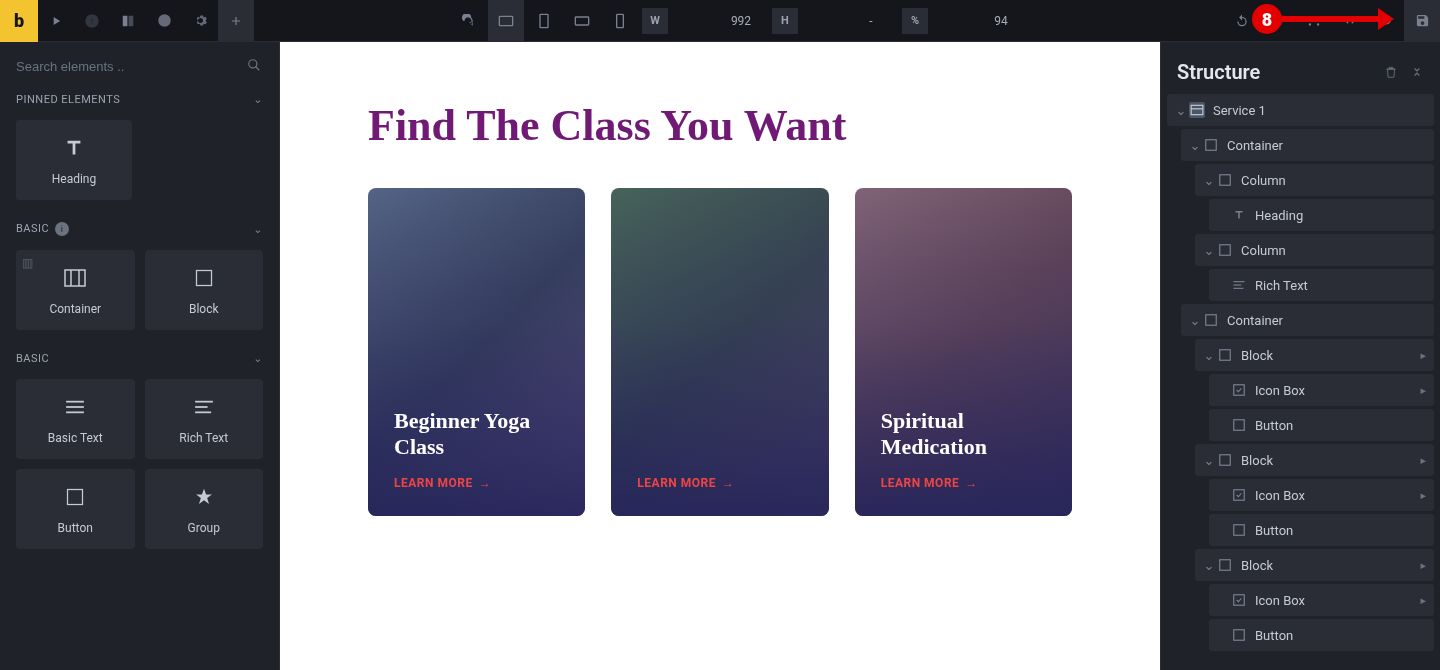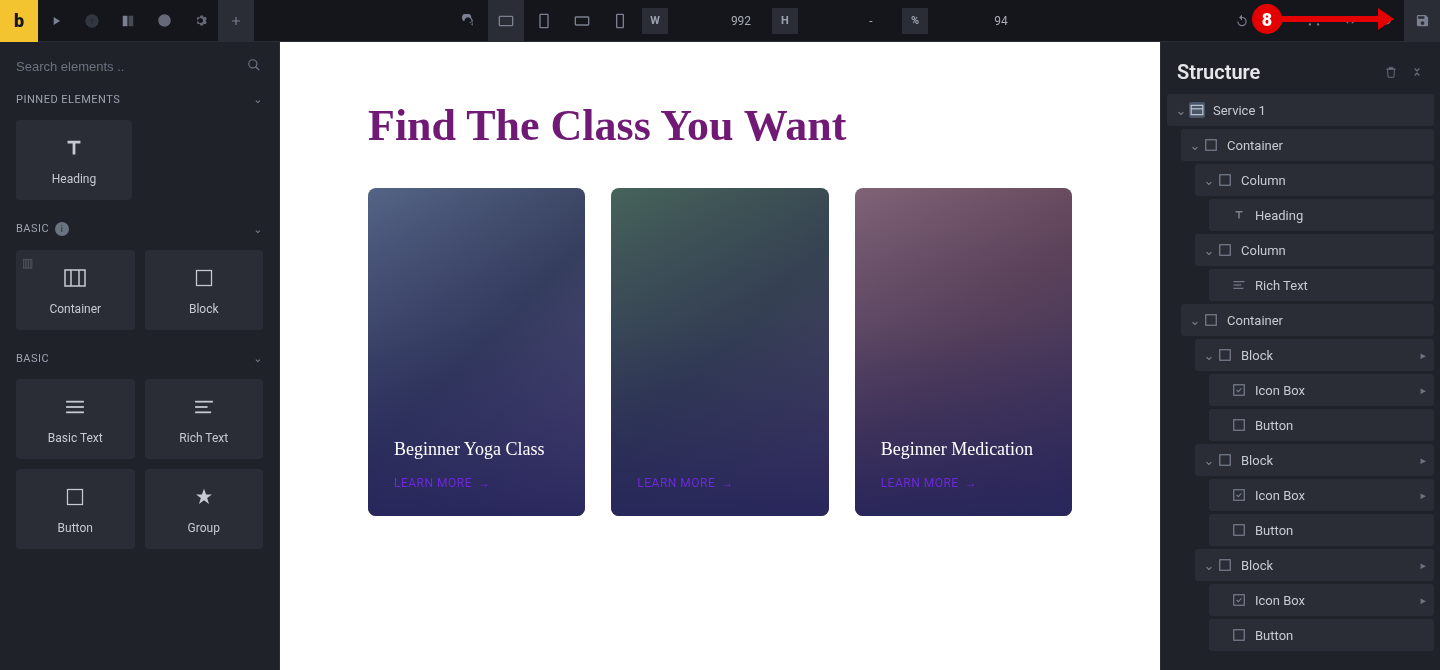--- a/index.html
+++ b/index.html
@@ -35,22 +35,22 @@
 
 .canvas-wrap { flex: 1; background: #fff; overflow: hidden; }
 .canvas { padding: 60px 88px 40px; }
 .hero-row { display: flex; gap: 50px; align-items: flex-start; margin-bottom: 38px; }
 .hero-title { font-family: Georgia, "Times New Roman", serif; font-size: 44px; font-weight: 700; color: #701a75; line-height: 1.1; flex: 1; }
 .hero-text { flex: 1; font-size: 14px; color: #4b5563; line-height: 1.6; font-family: Georgia, serif; }
 .card-row { display: flex; gap: 26px; }
 .card { flex: 1; height: 328px; border-radius: 8px; position: relative; overflow: hidden; display: flex; flex-direction: column; justify-content: flex-end; padding: 26px; }
 .card-bg { position: absolute; inset: 0; }
 .card-overlay { position: absolute; inset: 0; background: linear-gradient(to top, rgba(37,36,90,0.92) 0%, rgba(37,36,90,0.3) 60%, rgba(37,36,90,0.1) 100%); }
-.card-title { position: relative; font-family: Georgia, serif; font-size: 18px; font-weight: 400; color: #fff; margin-bottom: 16px; }
-.card-link { position: relative; font-size: 12px; font-weight: 400; letter-spacing: 0.5px; color: #6d28d9; display: flex; align-items: center; gap: 6px; }
+.card-title { position: relative; font-family: Georgia, serif; font-size: 22px; font-weight: 700; color: #fff; margin-bottom: 16px; }
+.card-link { position: relative; font-size: 12px; font-weight: 700; letter-spacing: 0.5px; color: #ef4444; display: flex; align-items: center; gap: 6px; }
 
 .right-panel { width: 280px; background: #1f2229; border-left: 1px solid #2a2d36; overflow-y: auto; }
 .panel-header { padding: 18px 16px 10px; display: flex; align-items: center; justify-content: space-between; }
 .panel-title { font-size: 20px; font-weight: 600; color: #e5e7eb; }
 .panel-actions { display: flex; gap: 12px; color: #6b7280; }
 .tree { padding: 0 6px 20px; }
 .tree-row { display: flex; align-items: center; height: 32px; background: #2a2d36; border-radius: 3px; margin-bottom: 3px; font-size: 13px; color: #c5cad3; cursor: pointer; }
 .tree-toggle { width: 16px; display: flex; align-items: center; justify-content: center; color: #7a8090; }
 .tree-icon { width: 16px; height: 16px; display: flex; align-items: center; justify-content: center; margin-right: 8px; color: #7a8090; flex-shrink: 0; }
 .tree-icon.accent { background: #4a5568; border-radius: 2px; color: #c5cad3; }
@@ -299,21 +299,21 @@
           <div class="card-bg" style="background:linear-gradient(135deg,#4a6a5a 0%,#3a4a50 50%,#5a4a6a 100%)"></div>
           <div class="card-overlay"></div>
           <div class="card-link">
               <span>LEARN MORE</span>
               <span>→</span>
             </div>
         </div>
         <div class="card">
           <div class="card-bg" style="background:linear-gradient(135deg,#8a6a7a 0%,#6a4a5a 50%,#4a3a5a 100%)"></div>
           <div class="card-overlay"></div>
-          <div class="card-title">Beginner Medication</div>
+          <div class="card-title">Spiritual Medication</div>
           <div class="card-link">
               <span>LEARN MORE</span>
               <span>→</span>
             </div>
         </div>
       </div>
     </div>
   </div>
 
   <div class="right-panel">

